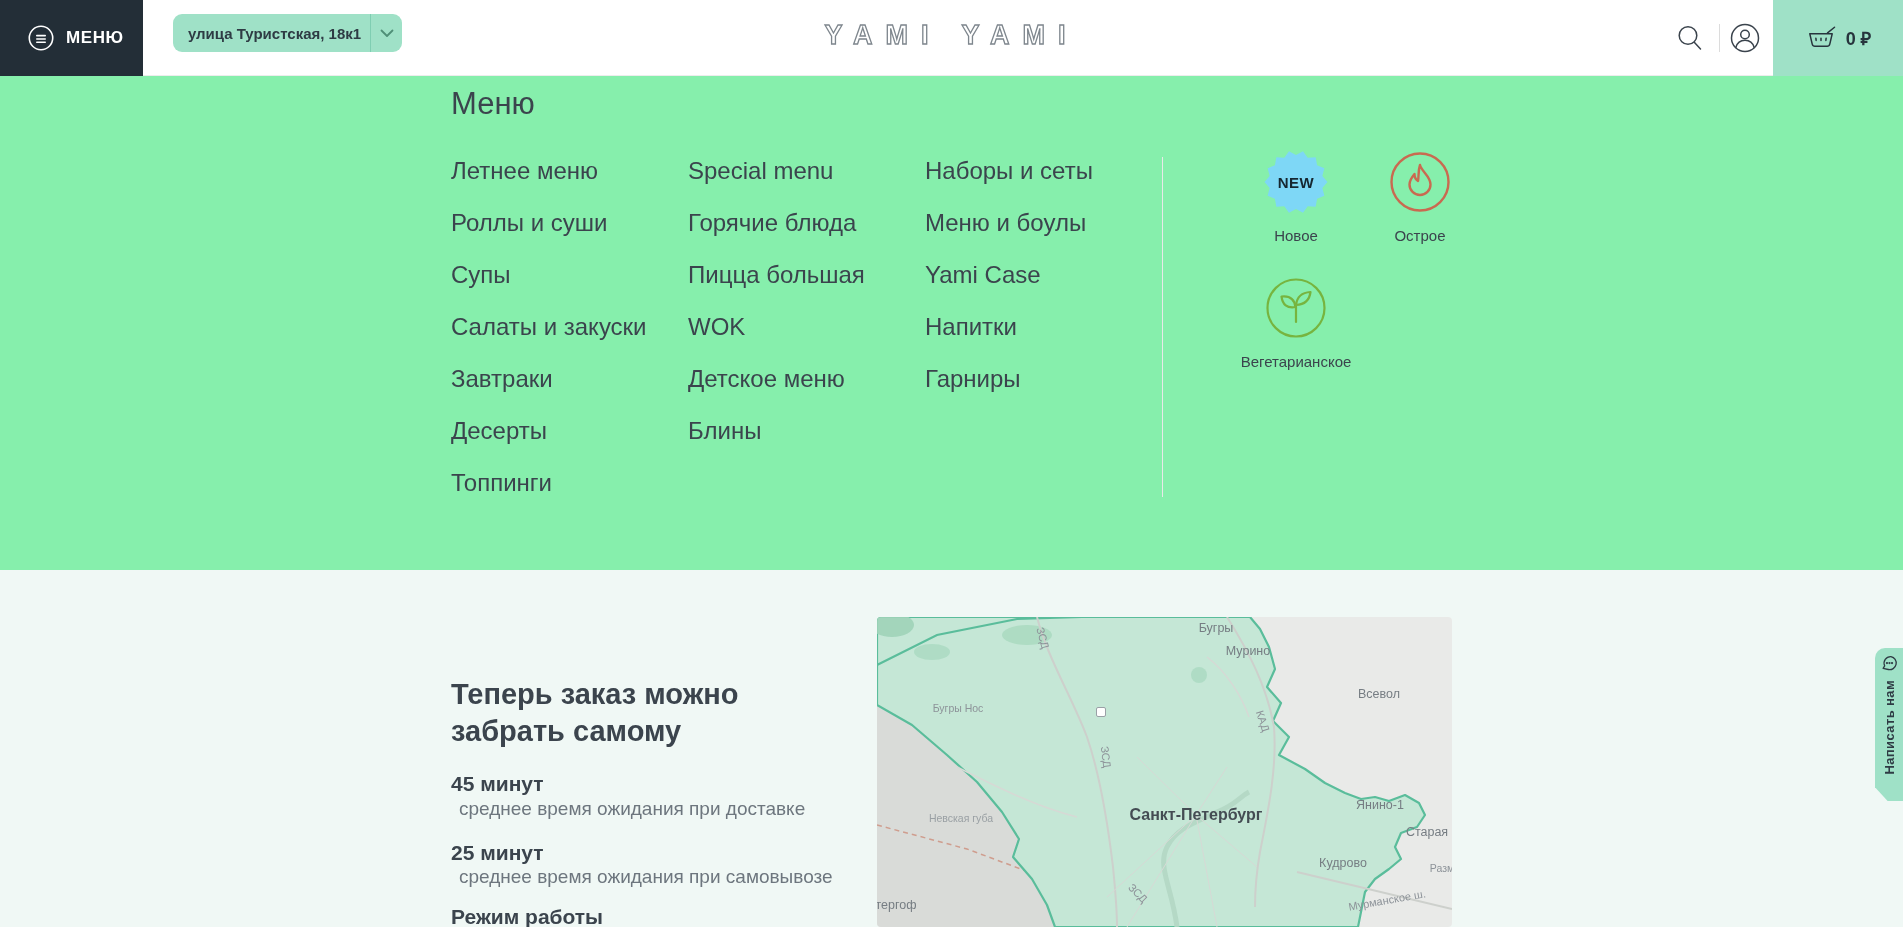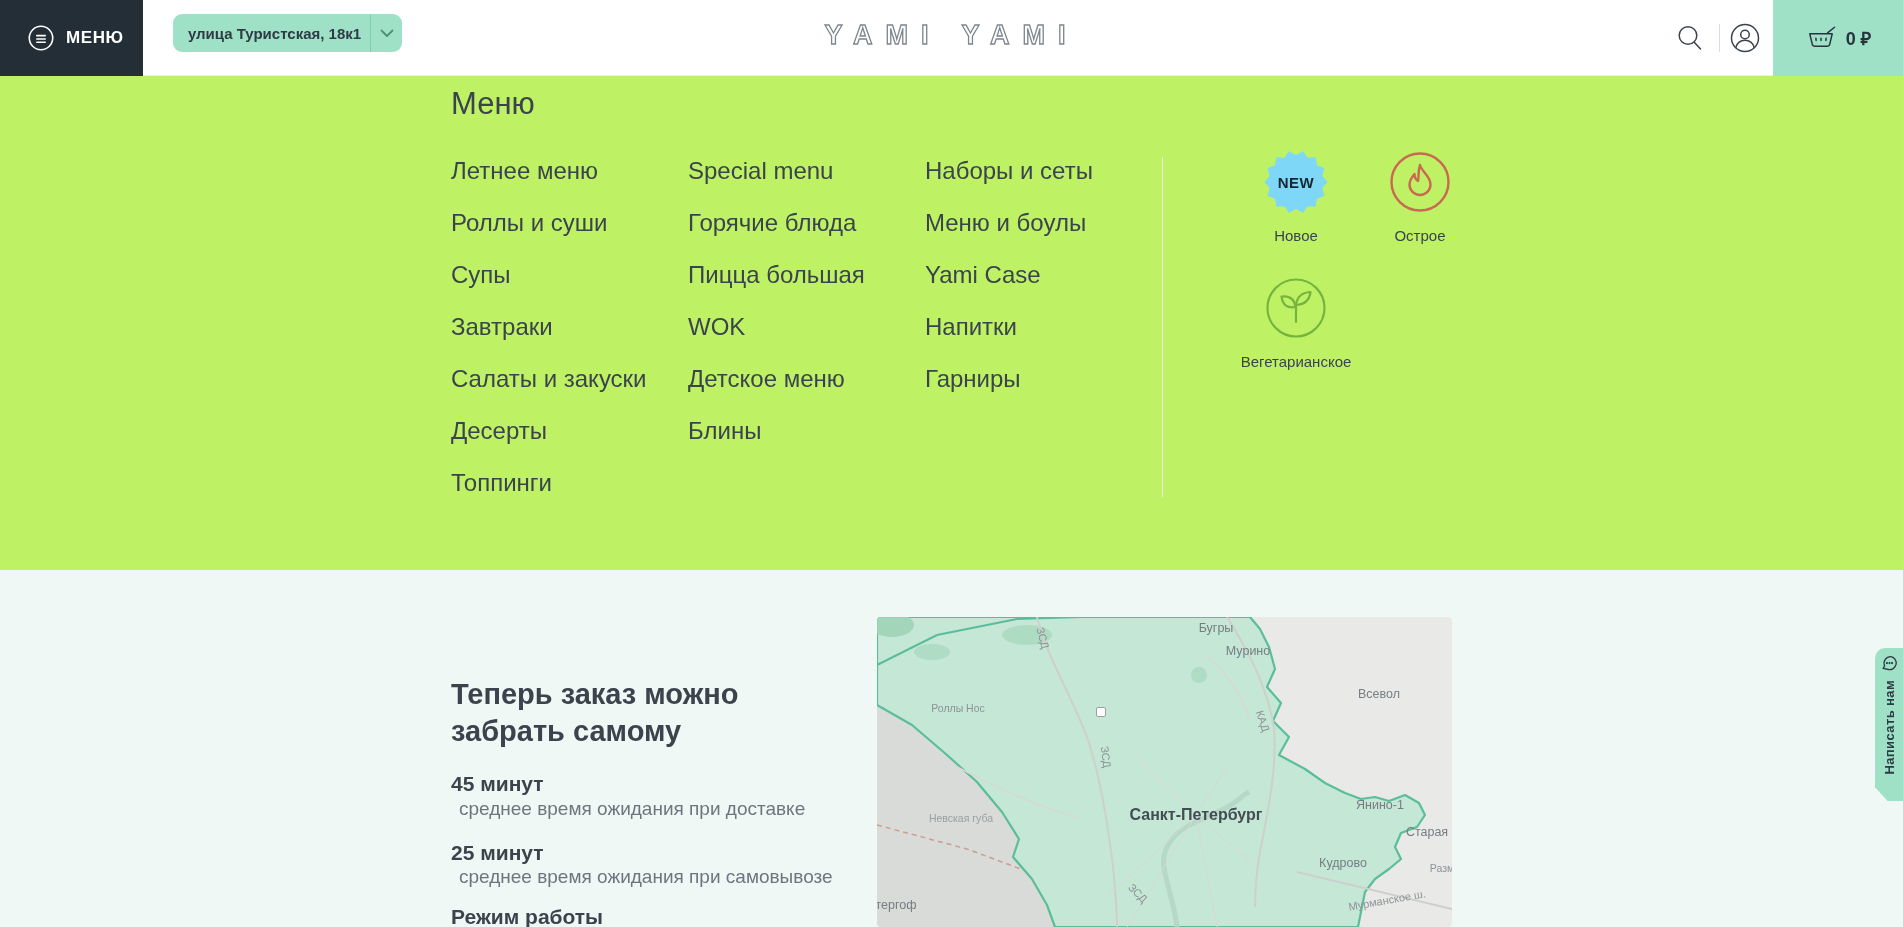--- a/index.html
+++ b/index.html
@@ -1,18 +1,18 @@
 <!DOCTYPE html>
 <html><head>
 <meta charset="utf-8">
 <style>
   * { margin:0; padding:0; box-sizing:border-box; }
   html,body { width:1903px; height:927px; overflow:hidden; }
   body { font-family:"Liberation Sans","DejaVu Sans",sans-serif; background:#fff; color:#3b444d; }
-  #stage { position:relative; width:1903px; height:927px; overflow:hidden; background:#bef264; }
+  #stage { position:relative; width:1903px; height:927px; overflow:hidden; background:#86efac; }
 
   
   .mint-section { position:absolute; left:0; top:570px; width:1903px; height:357px; background:#f0f8f5; }
 
   
   .header { position:absolute; left:0; top:0; width:1903px; height:76px; background:#fff; border-bottom:1px solid #ededed; z-index:30; }
   .menu-btn { position:absolute; left:0; top:0; width:143px; height:76px; background:#232e37; display:flex; align-items:center; gap:10px; padding-left:26px; cursor:pointer; }
   .menu-btn span { color:#fff; font-size:17px; font-weight:700; letter-spacing:.6px; }
   .addr-pill { position:absolute; left:173px; top:14px; width:229px; height:38px; background:#9fe1c7; border-radius:9px; display:flex; align-items:center; cursor:pointer; }
   .addr-pill .addr-text { flex:1; text-align:center; font-size:15px; font-weight:600; color:#2e3b44; padding:0 4px 0 10px; white-space:nowrap; }
@@ -127,24 +127,24 @@
     <li>
         <a>Летнее меню</a>
       </li>
     <li>
         <a>Роллы и суши</a>
       </li>
     <li>
         <a>Супы</a>
       </li>
     <li>
+        <a>Салаты и закуски</a>
+      </li>
+    <li>
         <a>Завтраки</a>
-      </li>
-    <li>
-        <a>Салаты и закуски</a>
       </li>
     <li>
         <a>Десерты</a>
       </li>
     <li>
         <a>Топпинги</a>
       </li>
   </ul>
 
   <ul class="menu-col col-2">
@@ -250,21 +250,21 @@
       <path d="M330 40C350 55 365 80 372 100" fill="none" stroke="#d6d9d5" stroke-width="1.5"></path>
       <path d="M80 150C120 170 160 190 200 200" fill="none" stroke="#d6d9d5" stroke-width="1.5"></path>
       <path d="M319 198L250 310M319 198L340 310M319 198L230 280M319 198L380 250M319 198L350 150M319 198L260 140" stroke="#d6d9d5" stroke-width="1"></path>
     </svg>
 
     <span class="metro-ic"></span>
 
     <span class="map-label" style="left:339px; top:11px;">Бугры</span>
     <span class="map-label" style="left:371px; top:34px;">Мурино</span>
     <span class="map-label" style="left:502px; top:77px;">Всевол</span>
-    <span class="map-label small" style="left:81px; top:91px;">Роллы Нос</span>
+    <span class="map-label small" style="left:81px; top:91px;">Бугры Нос</span>
     <span class="map-label road" style="left:386px; top:104px; transform:translate(-50%,-50%) rotate(72deg);">КАД</span>
     <span class="map-label road" style="left:166px; top:21px; transform:translate(-50%,-50%) rotate(75deg);">ЗСД</span>
     <span class="map-label road" style="left:229px; top:140px; transform:translate(-50%,-50%) rotate(83deg);">ЗСД</span>
     <span class="map-label road" style="left:261px; top:276px; transform:translate(-50%,-50%) rotate(45deg);">ЗСД</span>
     <span class="map-label small water" style="left:48px; top:201px;margin-left:36px;">Невская губа</span>
     <span class="map-label" style="left:503px; top:188px;">Янино-1</span>
     <span class="map-label" style="left:550px; top:215px;">Старая</span>
     <span class="map-label" style="left:466px; top:246px;">Кудрово</span>
     <span class="map-label small" style="left:565px; top:251px;">Разм</span>
     <span class="map-label road" style="left:510px; top:283px; transform:translate(-50%,-50%) rotate(-10deg);">Мурманское ш.</span>

